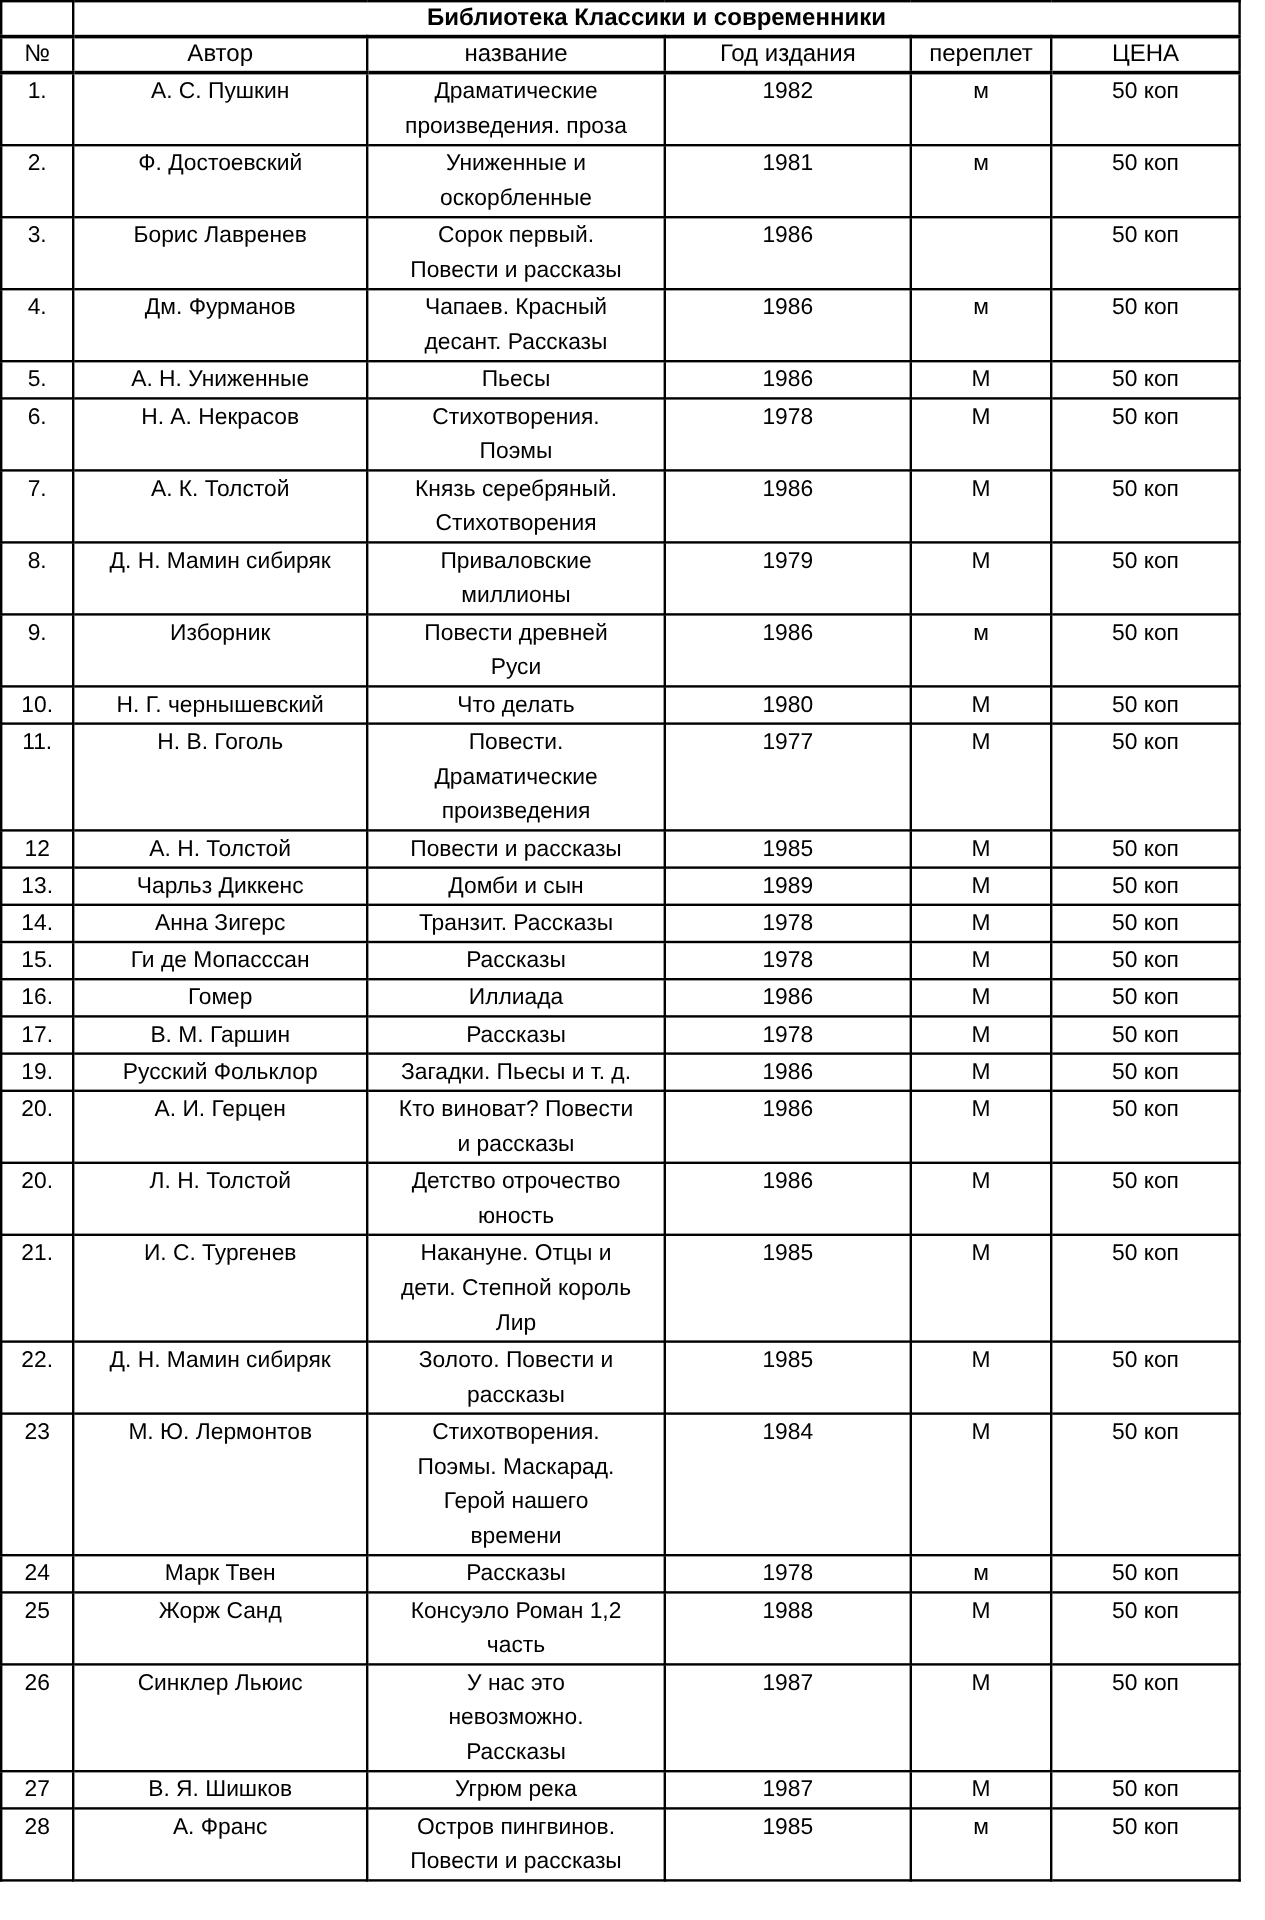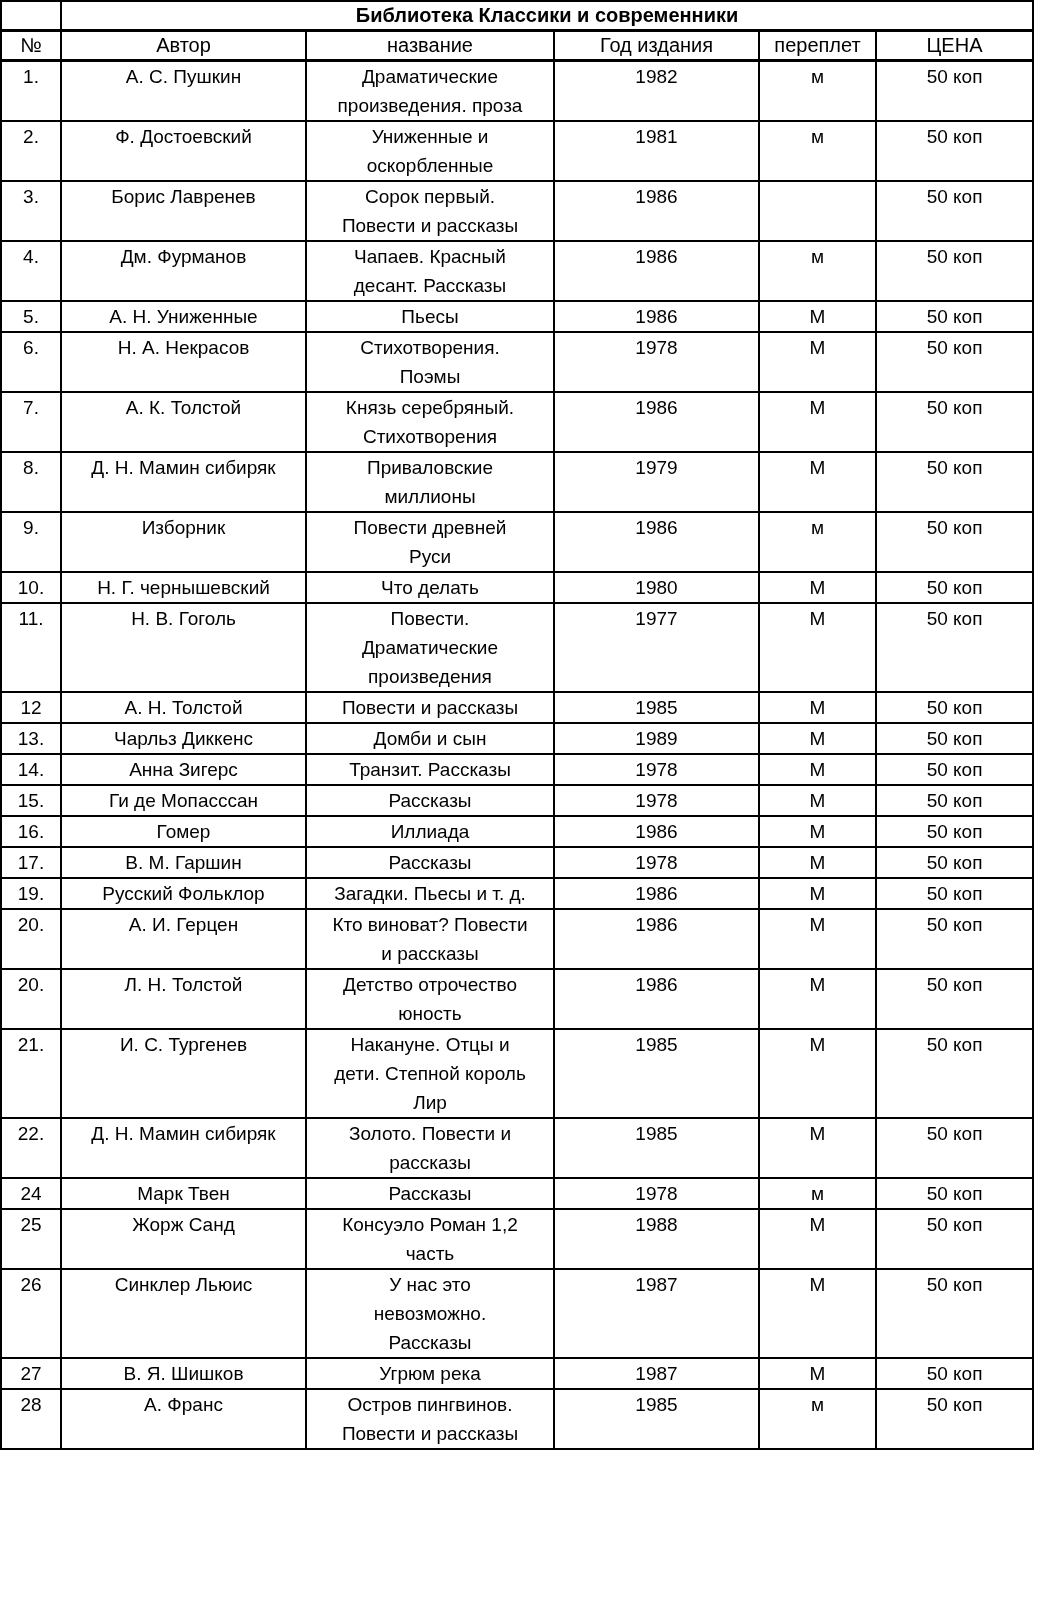--- a/index.html
+++ b/index.html
@@ -257,20 +257,31 @@
     <tr>
       <td class="c-num">22.</td>
       <td class="c-author">Д. Н. Мамин сибиряк</td>
       <td class="c-title">Золото. Повести и
 рассказы</td>
       <td class="c-year">1985</td>
       <td class="c-bind">М</td>
       <td class="c-price">50 коп</td>
     </tr>
     <tr>
+      <td class="c-num">23</td>
+      <td class="c-author">М. Ю. Лермонтов</td>
+      <td class="c-title">Стихотворения.
+Поэмы. Маскарад.
+Герой нашего
+времени</td>
+      <td class="c-year">1984</td>
+      <td class="c-bind">М</td>
+      <td class="c-price">50 коп</td>
+    </tr>
+    <tr>
       <td class="c-num">24</td>
       <td class="c-author">Марк Твен</td>
       <td class="c-title">Рассказы</td>
       <td class="c-year">1978</td>
       <td class="c-bind">м</td>
       <td class="c-price">50 коп</td>
     </tr>
     <tr>
       <td class="c-num">25</td>
       <td class="c-author">Жорж Санд</td>

